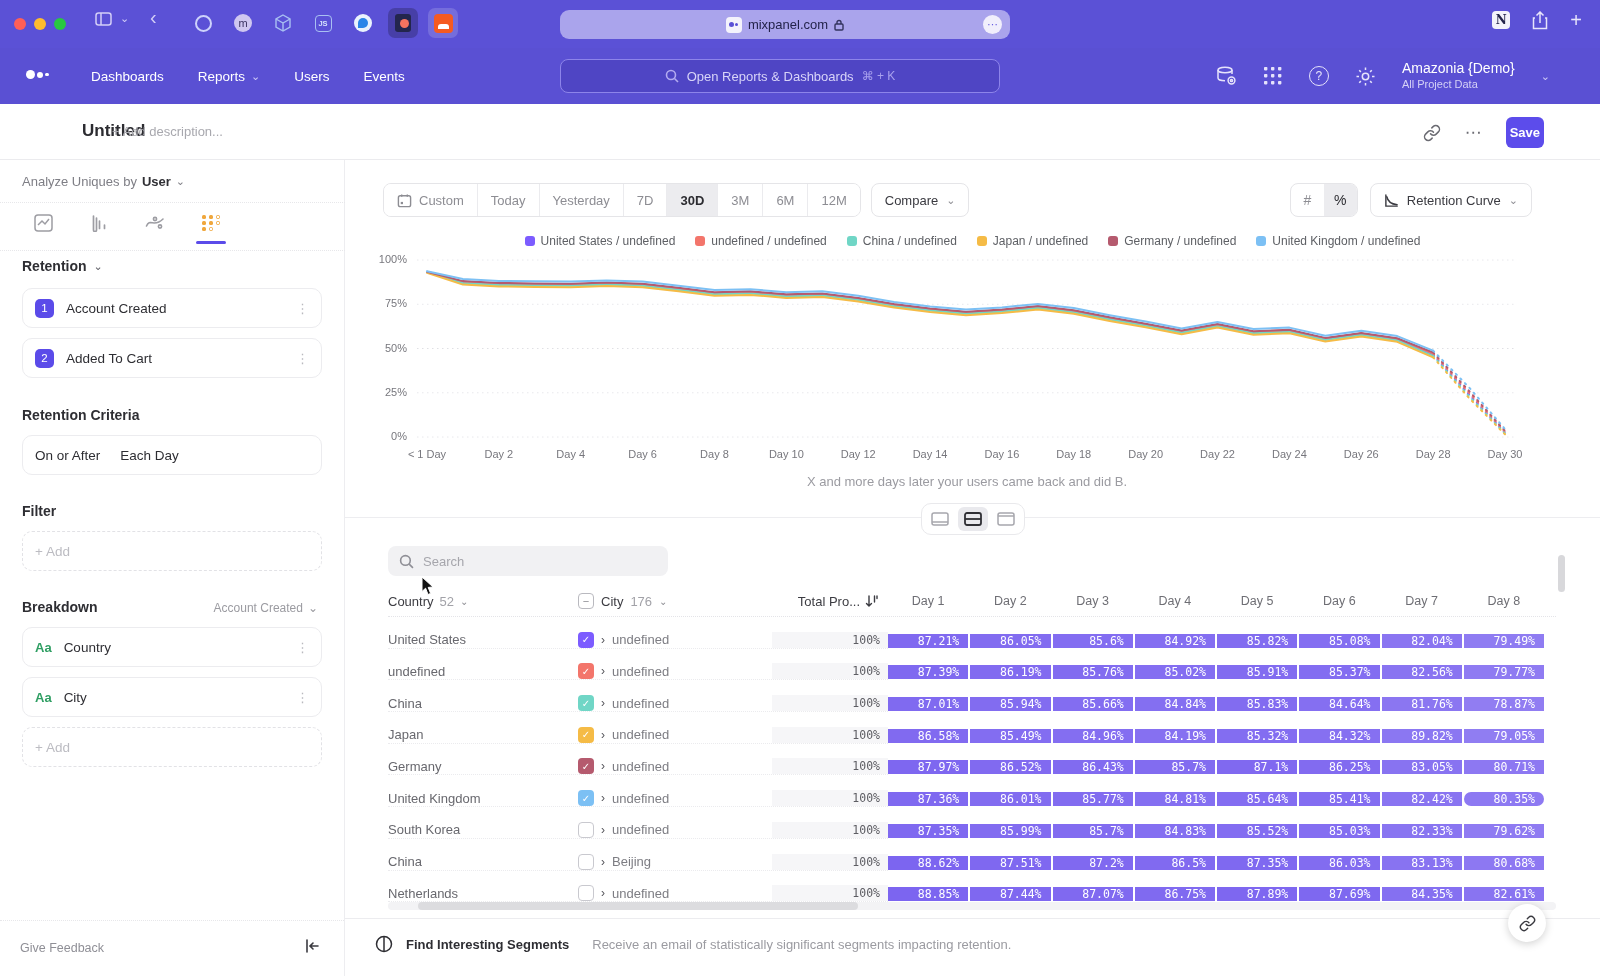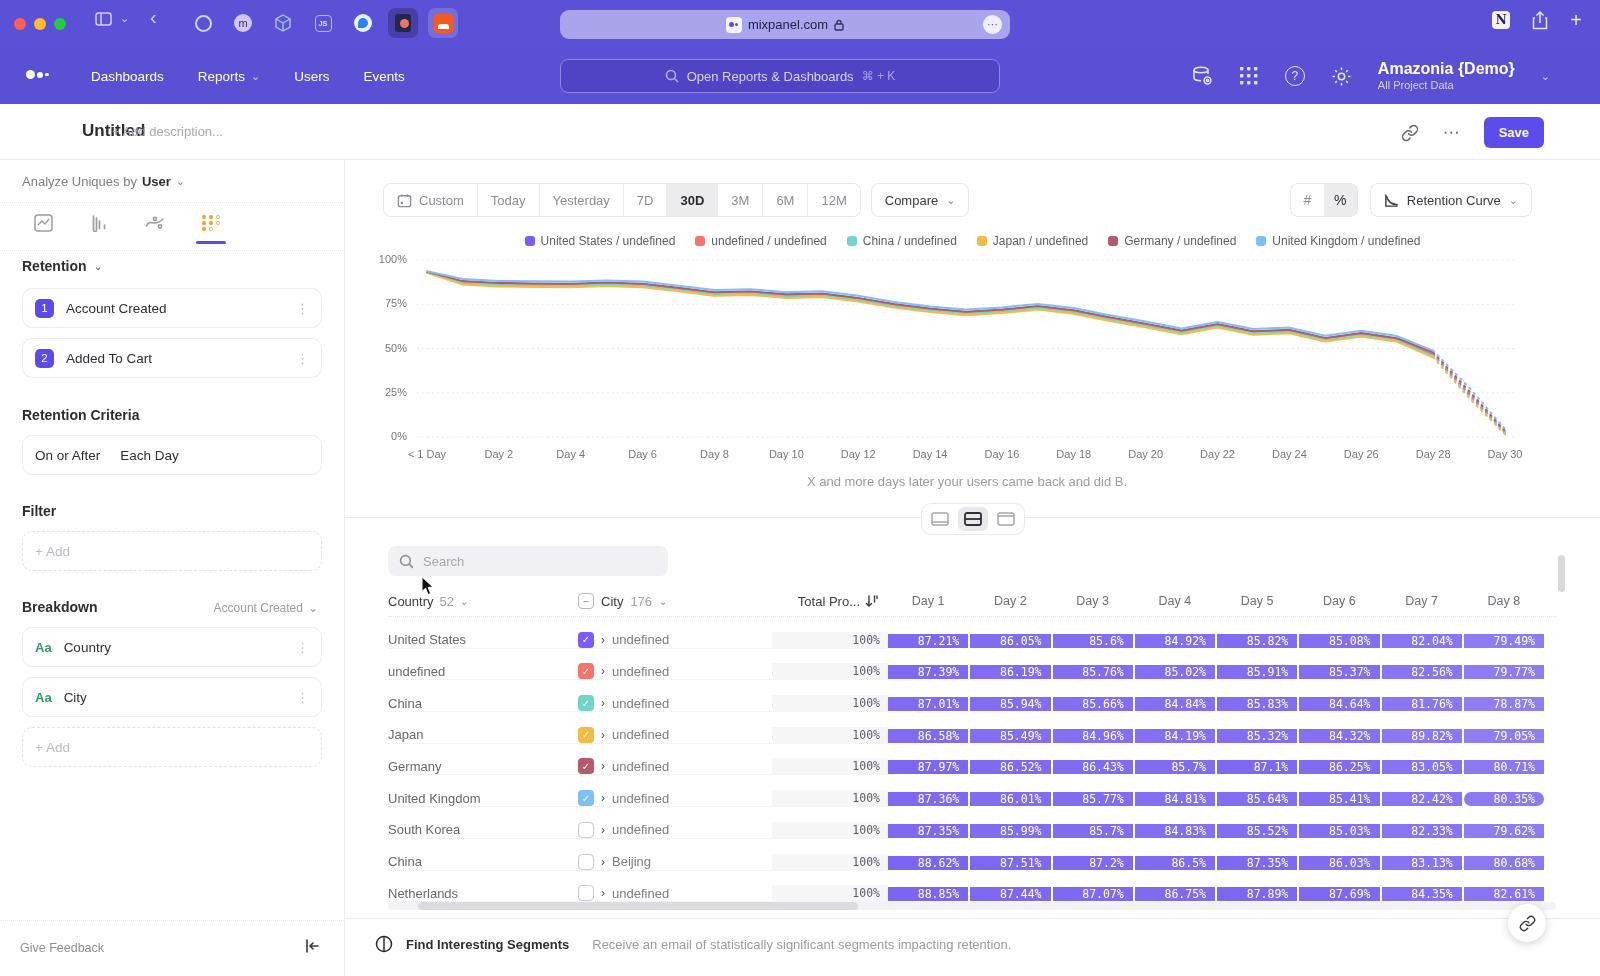--- a/index.html
+++ b/index.html
@@ -30,31 +30,31 @@
   .logo { position:absolute; left:26px; top:22px; display:flex; align-items:center; gap:2px; }
   .logo i { display:block; background:#fff; border-radius:50%; }
   .nav-items { position:absolute; left:74px; top:0; height:56px; display:flex; align-items:center; }
   .nav-item { color:#ffffff; font-size:13.5px; padding:0 17px; display:flex; align-items:center; gap:6px; cursor:pointer; }
   .nav-item .chev { font-size:11px; color:#cfcaf6; }
   .nav-search { position:absolute; left:560px; top:11px; width:440px; height:34px; background:#4f45c4; border:1px solid #8d84ea;
                 border-radius:8px; display:flex; align-items:center; justify-content:center; gap:8px; color:#d8d4f8; font-size:13px; }
   .nav-search .sc { color:#a9a1ee; font-size:12px; }
   .nav-right { position:absolute; right:50px; top:0; height:56px; display:flex; align-items:center; gap:26px; color:#e6e3fb; }
   .proj { text-align:left; color:#fff; line-height:1.25; }
-  .proj .p1 { font-size:16px; font-weight:bold; }
+  .proj .p1 { font-size:14px; font-weight:normal; }
   .proj .p2 { font-size:11px; color:#d5d1f6; }
 
   
   .titlebar { position:absolute; left:0; top:104px; width:1600px; height:56px; background:#fff; border-bottom:1px solid #ebebee; }
   .tb-title { position:absolute; left:38px; top:17px; font-size:17px; font-weight:bold; color:#2c2c31;margin-left:44px; }
   .tb-desc { position:absolute; left:112px; top:20px; font-size:13px; color:#a8a8ae; }
   .tb-right { position:absolute; right:56px; top:13px; display:flex; align-items:center; gap:24px; }
   .tb-ico { color:#6b6b72; }
   .save-btn { background:#5c4ceb; color:#fff; font-size:13px; font-weight:bold; border:none; border-radius:6px;
-              padding:8px 15px; cursor:pointer; }
+              padding:8px 4px; cursor:pointer; }
 
   
   .sidebar { position:absolute; left:0; top:160px; width:345px; bottom:0; background:#fff; border-right:1px solid #ededf0; }
   .sb-row1 { position:absolute; left:22px; top:14px; font-size:13px; color:#7e7e85; display:flex; gap:5px; align-items:center; }
   .sb-row1 b { color:#2f2f34; font-weight:bold; }
   .sb-row1 .chev { color:#7e7e85; font-size:11px; }
   .sb-div { position:absolute; left:0; width:345px; border-top:1px dotted #e7e7ea; }
   .sb-tabs { position:absolute; left:26px; top:48px; display:flex; gap:22px; align-items:flex-end; }
   .sb-tab { width:34px; height:30px; display:flex; align-items:center; justify-content:center; position:relative; cursor:pointer; }
   .sb-tab.active::after { content:""; position:absolute; left:2px; right:2px; bottom:-6px; height:3px; background:#5b4be9; border-radius:2px; }

